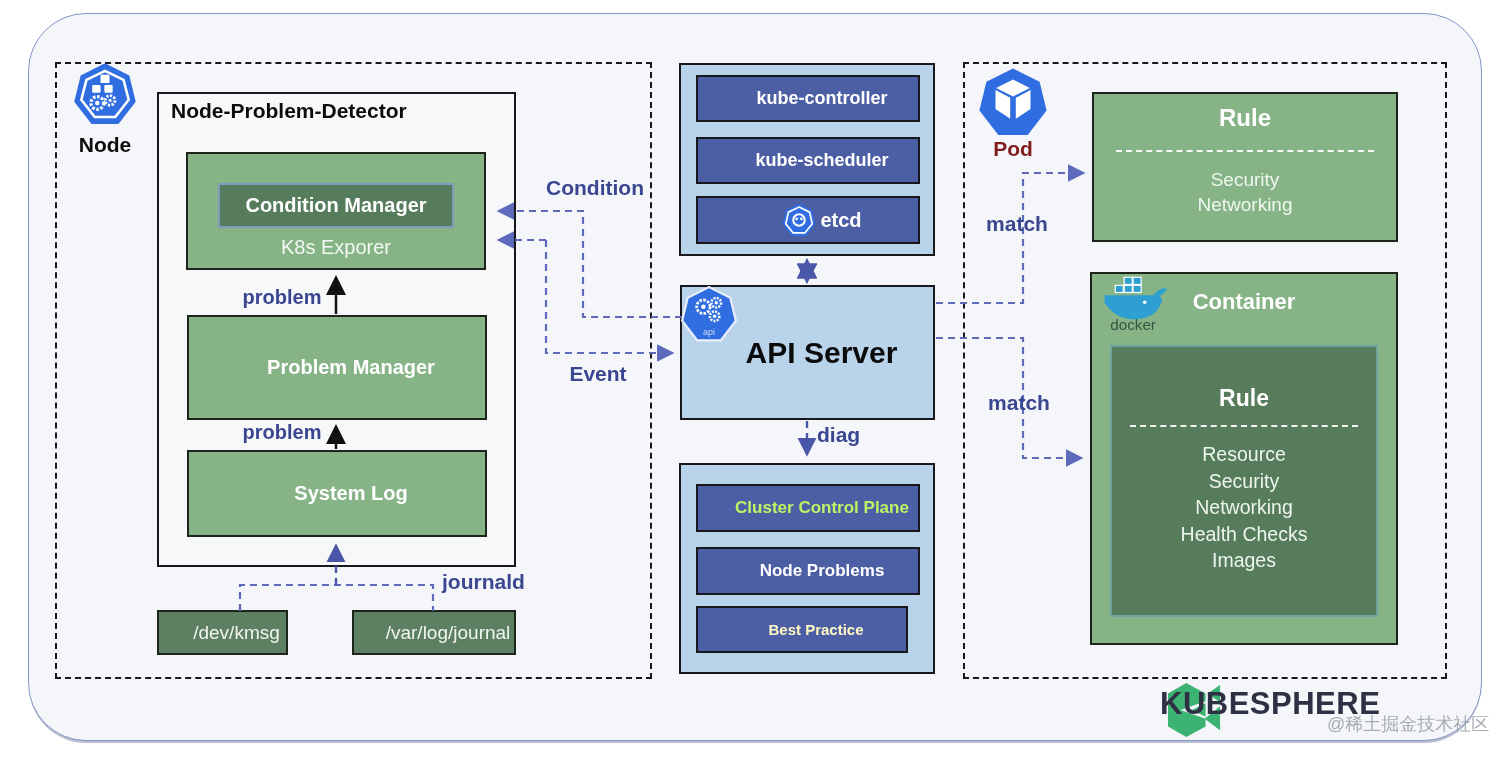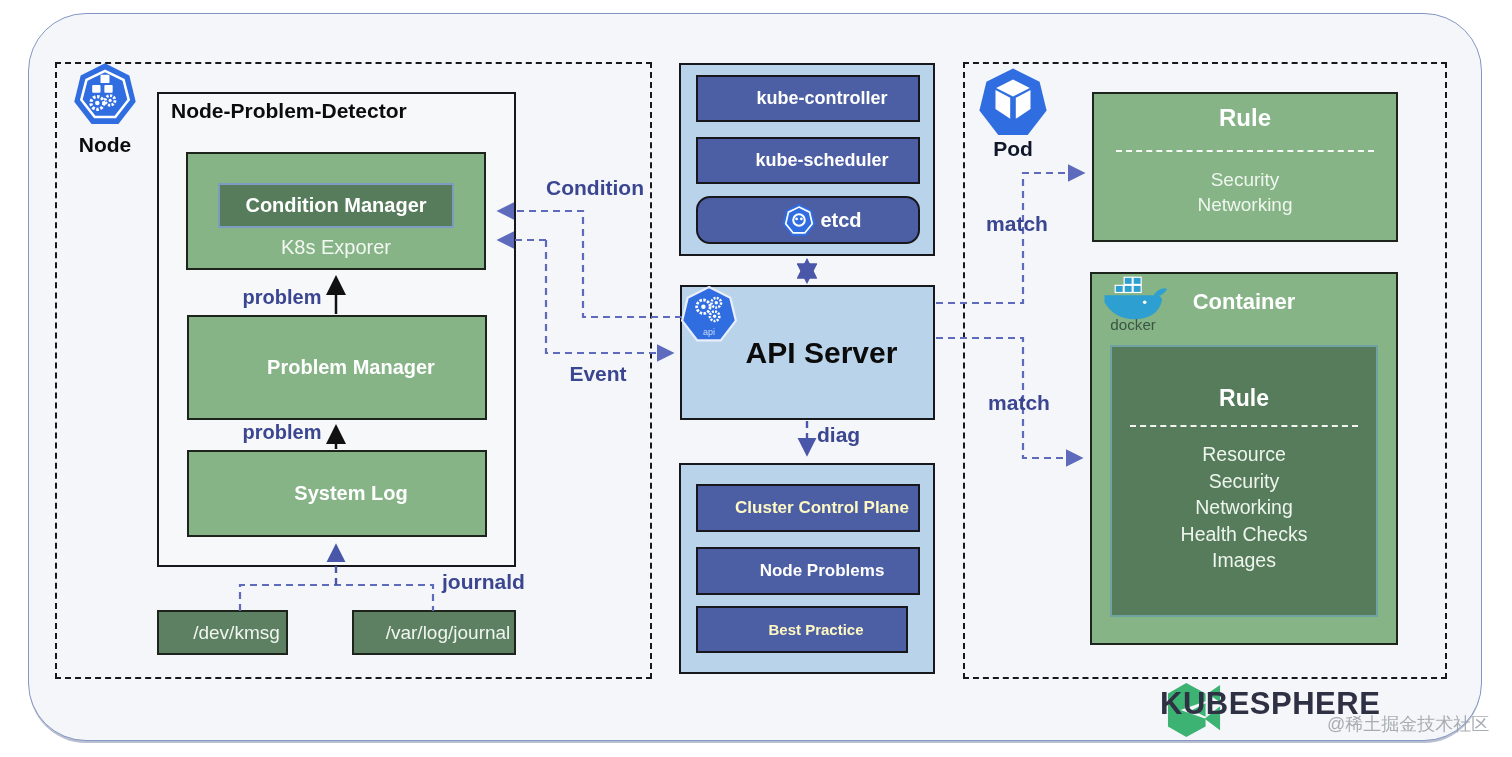--- a/index.html
+++ b/index.html
@@ -62,21 +62,21 @@
   <div class="abs solidbox kgreen ctr" style="left:157px;top:610px;width:131px;height:45px;border-color:#1c241c;font-size:19px;color:#f0f6ef;">/dev/kmsg</div>
   <div class="abs solidbox kgreen ctr" style="left:352px;top:610px;width:164px;height:45px;border-color:#1c241c;font-size:19px;color:#f0f6ef;">/var/log/journal</div>
   <div class="abs lab" style="left:442px;top:570px;width:110px;font-size:21px;font-weight:600;">journald</div>
 
   <div class="abs lab z7" style="left:536px;top:176px;width:118px;text-align:center;font-size:21px;">Condition</div>
   <div class="abs lab z7" style="left:556px;top:362px;width:84px;text-align:center;font-size:21px;">Event</div>
 
   <div class="abs solidbox lblue" style="left:679px;top:63px;width:256px;height:193px;"></div>
   <div class="abs solidbox dblue ctr" style="left:696px;top:75px;width:224px;height:47px;font-size:18px;font-weight:bold;color:#fff;">kube-controller</div>
   <div class="abs solidbox dblue ctr" style="left:696px;top:137px;width:224px;height:47px;font-size:18px;font-weight:bold;color:#fff;">kube-scheduler</div>
-  <div class="abs solidbox dblue ctr" style="left:696px;top:196px;width:224px;height:48px;gap:4px;border-radius:14px;">
+  <div class="abs solidbox dblue ctr" style="left:696px;top:196px;width:224px;height:48px;gap:4px;">
     <svg width="34" height="34" viewBox="0 0 100 100">
       <polygon points="50,2 88,21 98,62 71,97 29,97 2,62 12,21" fill="#2f6de0"></polygon>
       <polygon points="50,12 81,27 89,61 67,88 33,88 11,61 19,27" fill="none" stroke="#fff" stroke-width="5"></polygon>
       <circle cx="50" cy="50" r="17" fill="none" stroke="#fff" stroke-width="6"></circle>
       <circle cx="43" cy="47" r="4" fill="#fff"></circle>
       <circle cx="57" cy="47" r="4" fill="#fff"></circle>
     </svg>
     <span style="font-size:20px;font-weight:bold;color:#fff;">etcd</span>
   </div>
 
@@ -88,33 +88,33 @@
     <circle cx="63" cy="30" r="8.5" fill="none" stroke="#fff" stroke-width="4.5" stroke-dasharray="3.5 2.2"></circle>
     <circle cx="63" cy="30" r="3" fill="#fff"></circle>
     <circle cx="60" cy="54" r="8.5" fill="none" stroke="#fff" stroke-width="4.5" stroke-dasharray="3.5 2.2"></circle>
     <circle cx="60" cy="54" r="3" fill="#fff"></circle>
     <text x="50" y="88" font-size="16" fill="#cddcf5" text-anchor="middle">api</text>
   </svg>
 
   <div class="abs lab z7" style="left:817px;top:423px;width:60px;font-size:21px;">diag</div>
 
   <div class="abs solidbox lblue" style="left:679px;top:463px;width:256px;height:211px;"></div>
-  <div class="abs solidbox dblue ctr" style="left:696px;top:484px;width:224px;height:48px;font-size:17px;font-weight:bold;color:#fef9c3;">Cluster Control Plane</div>
+  <div class="abs solidbox dblue ctr" style="left:696px;top:484px;width:224px;height:48px;font-size:17px;font-weight:bold;color:#bef264;">Cluster Control Plane</div>
   <div class="abs solidbox dblue ctr" style="left:696px;top:547px;width:224px;height:48px;font-size:17px;font-weight:bold;color:#fff;">Node Problems</div>
   <div class="abs solidbox dblue ctr" style="left:696px;top:606px;width:212px;height:47px;font-size:15px;font-weight:bold;color:#fef9c3;">Best Practice</div>
 
   <div class="abs panel" style="left:963px;top:62px;width:480px;height:613px;"></div>
 
   <svg class="abs" style="left:978px;top:67px;" width="70" height="70" viewBox="0 0 100 100">
     <polygon points="50,2 88,21 98,62 71,97 29,97 2,62 12,21" fill="#2f6de0"></polygon>
     <polygon points="50,18 74,30 50,42 26,30" fill="#fff"></polygon>
     <polygon points="25,33 46,44 46,74 25,60" fill="#fff"></polygon>
     <polygon points="75,33 54,44 54,74 75,60" fill="#fff"></polygon>
   </svg>
-  <div class="abs" style="left:974px;top:137px;width:78px;text-align:center;font-size:21px;font-weight:bold;color:#0f172a;">Pod</div>
+  <div class="abs" style="left:974px;top:137px;width:78px;text-align:center;font-size:21px;font-weight:bold;color:#7f1d1d;">Pod</div>
 
   <div class="abs solidbox green" style="left:1092px;top:92px;width:306px;height:150px;border-color:#1c241c;"></div>
   <div class="abs" style="left:1092px;top:104px;width:306px;text-align:center;font-size:24px;font-weight:bold;color:#fff;">Rule</div>
   <div class="abs sep" style="left:1116px;top:150px;width:258px;"></div>
   <div class="abs" style="left:1092px;top:167px;width:306px;text-align:center;font-size:19px;line-height:25px;color:#eff6ee;">
     <span style="display:block;">Security</span>
     <span style="display:block;">Networking</span>
   </div>
 
   <div class="abs lab z7" style="left:980px;top:212px;width:74px;text-align:center;font-size:21px;">match</div>

